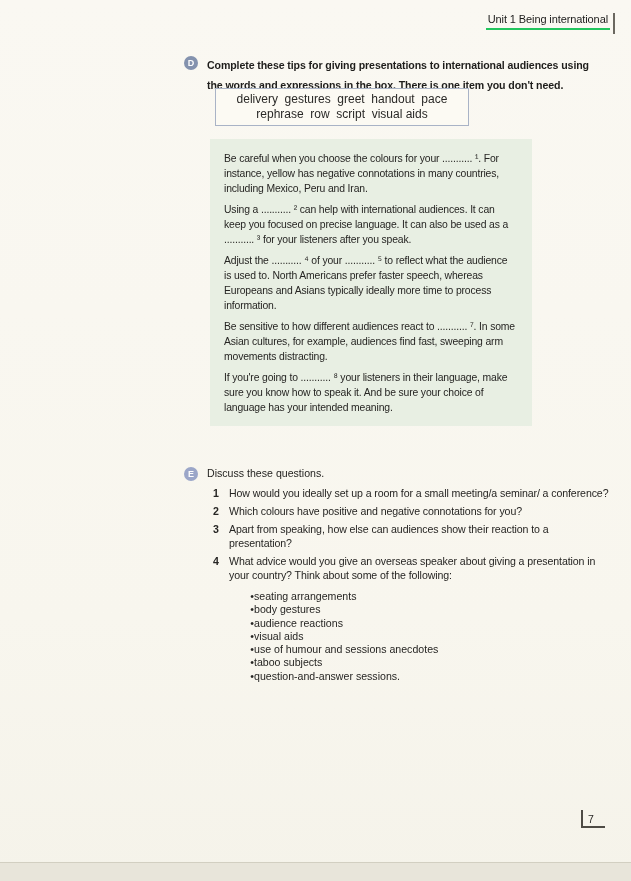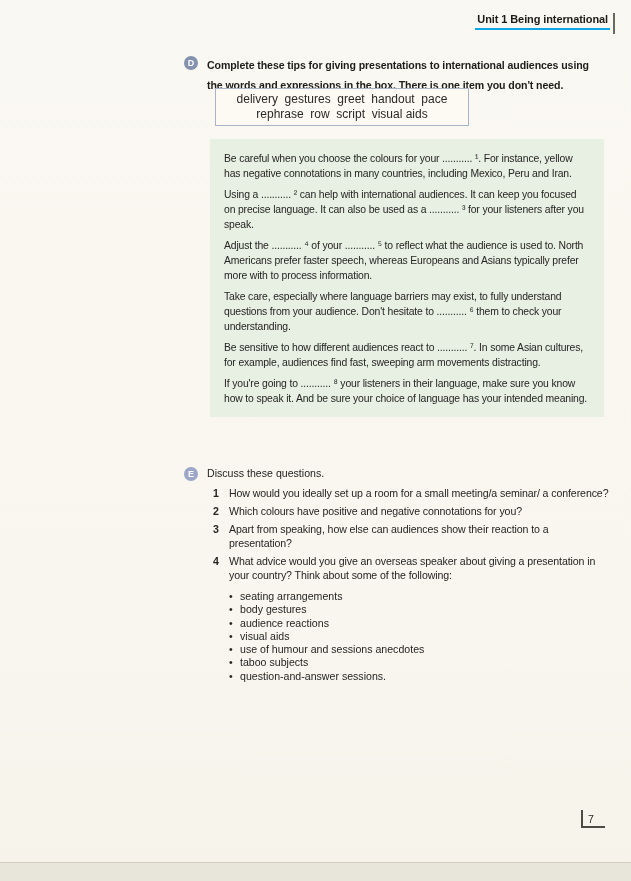--- a/index.html
+++ b/index.html
@@ -8,22 +8,22 @@
     background:linear-gradient(180deg,#faf8f2 0%, #f8f6ee 70%, #f5f3ea 100%);
     font-family:"Liberation Sans", sans-serif; color:#2a2927;
   }
   .bottom-strip {
     position:absolute; left:0; top:862px; width:631px; height:19px;
     background:#e8e5da; border-top:1px solid #d2cfc1;
   }
   
   .header { position:absolute; top:13px; right:16px; display:flex; align-items:flex-start; }
   .header-text {
-    font-weight:bold; font-size:11px; color:#1b1b1a;
-    border-bottom:2px solid #0ea5e9; padding:0 2px 3px 2px; letter-spacing:-0.1px;
+    font-weight:normal; font-size:11px; color:#1b1b1a;
+    border-bottom:2px solid #22c55e; padding:0 2px 3px 2px; letter-spacing:-0.1px;
   }
   .header-bar { width:2px; height:21px; background:#6b6860; margin-left:3px; }
   
   .circle {
     position:absolute; width:14px; height:14px; border-radius:50%;
     color:#fdfdfd; font-size:9px; font-weight:bold; line-height:14px; text-align:center;
   }
   .circle-d { left:184px; top:56px;  background:#8492ae; }
   .circle-e { left:184px; top:467px; background:#9ba6c8; }
   
@@ -32,37 +32,37 @@
     font-weight:bold; font-size:10.6px; line-height:20px; color:#1e1d1b; letter-spacing:-0.1px;
   }
   .word-box {
     position:absolute; left:215px; top:88px; width:254px; box-sizing:border-box;
     border:1px solid #a9b3c6; background:#fcfaf3; text-align:center;
     font-size:12px; line-height:14.5px; padding:3px 8px 4px; color:#2a2927;
   }
   .word-box div { white-space:pre-wrap; }
   
   .green-box {
-    position:absolute; left:210px; top:139px; width:394px; box-sizing:border-box;
+    position:absolute; left:210px; top:139px; width:322px; box-sizing:border-box;
     background:#e8efe3; padding:12px 16px 11px 14px;
   }
   .green-box p {
     margin:0 0 6px; font-size:10.4px; line-height:15px; letter-spacing:-0.15px; color:#262523;
   }
   .green-box p:last-child { margin-bottom:0; }
   
   .ex-e-title {
     position:absolute; left:207px; top:467px;
     font-weight:normal; font-size:10.6px; color:#1e1d1b;
   }
   .questions { position:absolute; left:213px; top:486px; width:400px; }
   .q { display:flex; margin-bottom:3.5px; font-size:10.6px; line-height:14.3px; color:#262523; }
   .q-num { font-weight:bold; width:16px; flex:none; }
   .q-text { flex:1; letter-spacing:-0.1px; }
-  .bullets { position:absolute; left:229px; top:590px; }
+  .bullets { position:absolute; left:243px; top:590px;text-align:right; }
   .bullet { display:flex; font-size:10.6px; line-height:13.3px; color:#262523; }
   .bullet::before { content:"\2022"; width:11px; flex:none; }
   
   .pagenum {
     position:absolute; left:581px; top:810px;
     border-left:2px solid #4e4b45; border-bottom:2px solid #4e4b45;
     padding:3px 11px 1px 5px; font-size:10.5px; color:#2a2927;
   }
 </style>
 </head>
@@ -79,22 +79,21 @@
   <div class="ex-d-instruction">Complete these tips for giving presentations to international audiences using the words and expressions in the box. There is one item you don't need.</div>
 
   <div class="word-box">
     <div>delivery  gestures  greet  handout  pace</div>
     <div>rephrase  row  script  visual aids</div>
   </div>
 
   <div class="green-box">
     <p>Be careful when you choose the colours for your ........... ¹. For instance, yellow has negative connotations in many countries, including Mexico, Peru and Iran.</p>
     <p>Using a ........... ² can help with international audiences. It can keep you focused on precise language. It can also be used as a ........... ³ for your listeners after you speak.</p>
-    <p>Adjust the ........... ⁴ of your ........... ⁵ to reflect what the audience is used to. North Americans prefer faster speech, whereas Europeans and Asians typically prefer more with to process information.</p>
-    <p>Take care, especially where language barriers may exist, to fully understand questions from your audience. Don't hesitate to ........... ⁶ them to check your understanding.</p>
+    <p>Adjust the ........... ⁴ of your ........... ⁵ to reflect what the audience is used to. North Americans prefer faster speech, whereas Europeans and Asians typically ideally more time to process information.</p>
     <p>Be sensitive to how different audiences react to ........... ⁷. In some Asian cultures, for example, audiences find fast, sweeping arm movements distracting.</p>
     <p>If you're going to ........... ⁸ your listeners in their language, make sure you know how to speak it. And be sure your choice of language has your intended meaning.</p>
   </div>
 
   <div class="circle circle-e">E</div>
   <div class="ex-e-title">Discuss these questions.</div>
 
   <div class="questions">
     <div class="q">
       <span class="q-num">1</span>

